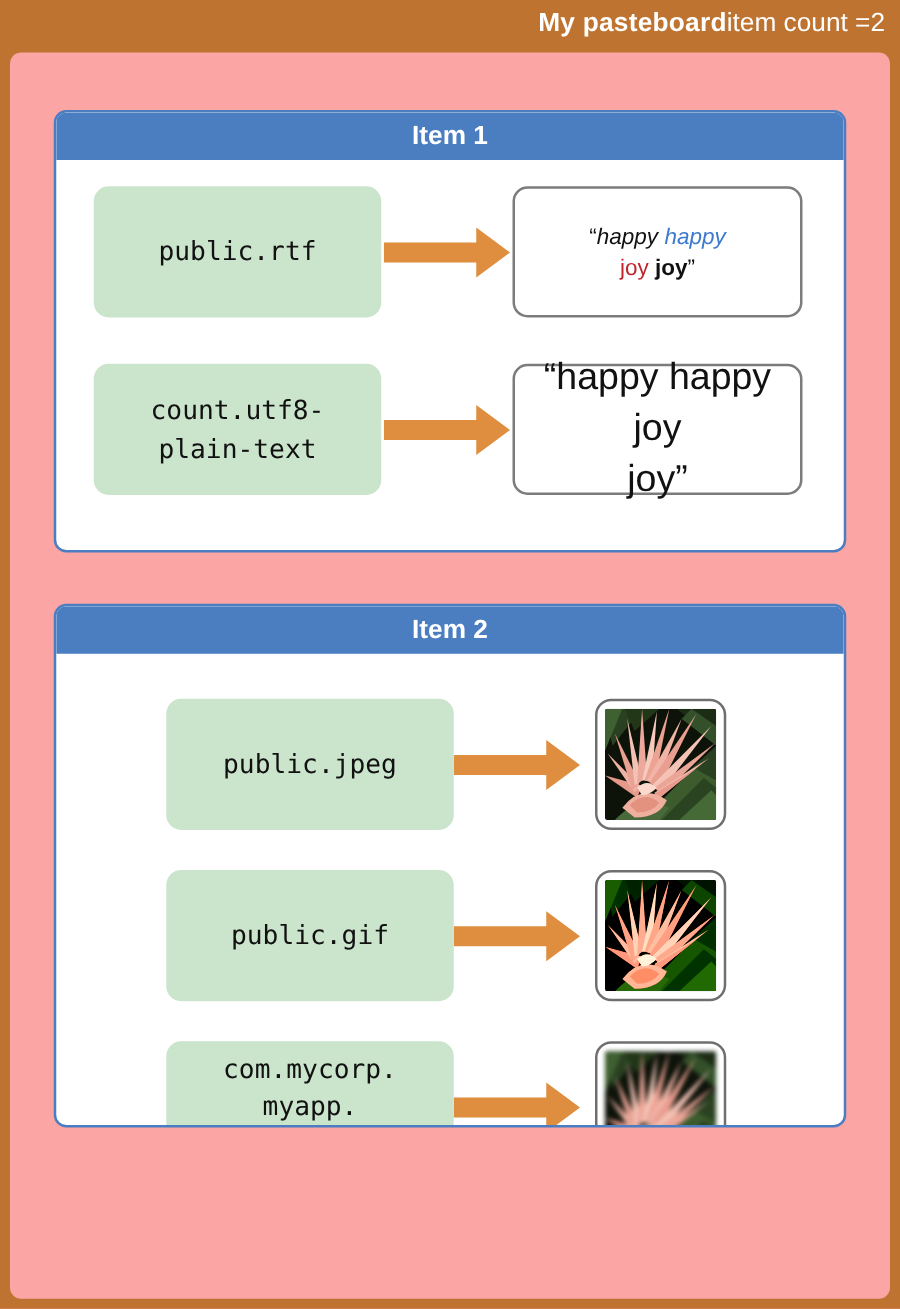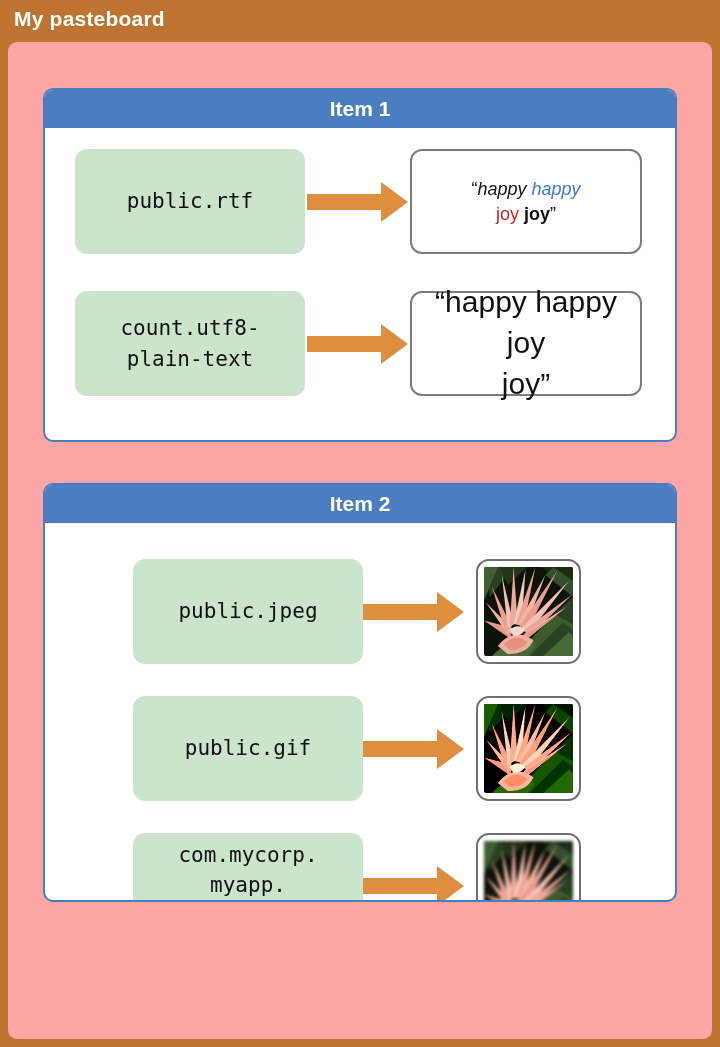--- a/index.html
+++ b/index.html
@@ -15,21 +15,21 @@
   *{box-sizing:border-box;margin:0;padding:0}
   html,body{width:720px;height:1047px;overflow:hidden}
   body{
     font-family:"Liberation Sans",sans-serif;
     background:var(--frame-orange);
     position:relative;
   }
   
   .topbar{
     position:absolute;left:0;top:0;width:720px;height:42px;
-    display:flex;align-items:center;justify-content:space-between;
+    display:flex;align-items:center;justify-content:flex-end;
     padding:0 12px 4px 14px;color:#fff;
   }
   .topbar .title{font-size:21px;font-weight:bold;letter-spacing:.2px}
   .topbar .count{font-size:21px;font-weight:normal}
   
   .sheet{
     position:absolute;left:8px;top:42px;width:704px;height:997px;
     background:#fca5a5;border-radius:9px;
     padding-top:46px;
   }
@@ -118,20 +118,21 @@
       <polygon points="42,74 74,48 38,70" fill="#e79a8c"></polygon>
       <path d="M14,80 Q30,60 50,74 Q44,88 24,88 Z" fill="#efaf9f"></path>
       <path d="M20,78 Q32,66 44,76 Q38,84 26,84 Z" fill="#e2927f"></path>
       <path d="M26,64 Q34,56 42,64 Q36,70 30,70 Z" fill="#fbd9cc"></path>
     </symbol>
   </svg>
 </div>
 
 <header class="topbar">
   <span class="title">My pasteboard</span>
+  <span class="count">item count =2</span>
 </header>
 
 <div class="sheet">
 
   <section class="card card1">
     <div class="card-header">
       <span>Item 1</span>
     </div>
     <div class="body1">
 

